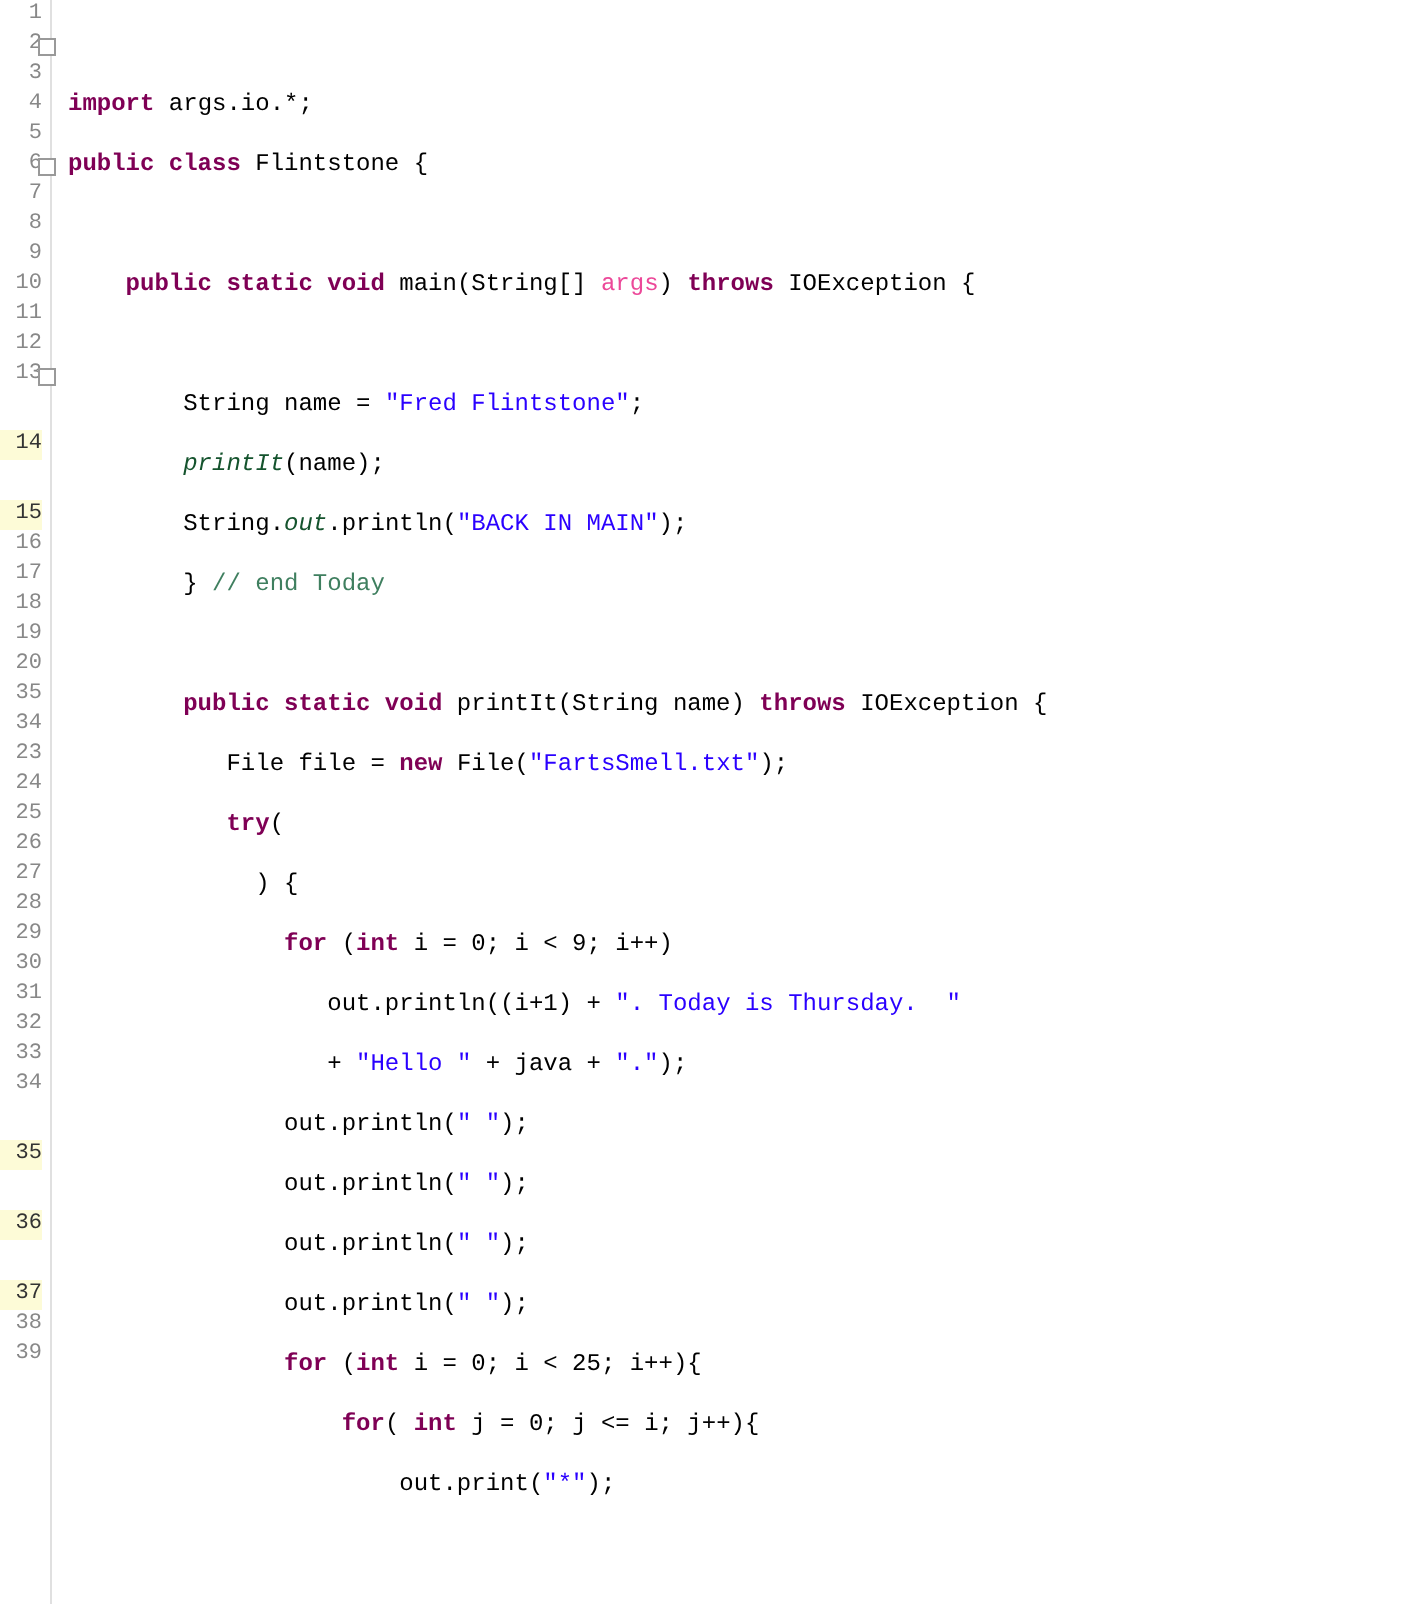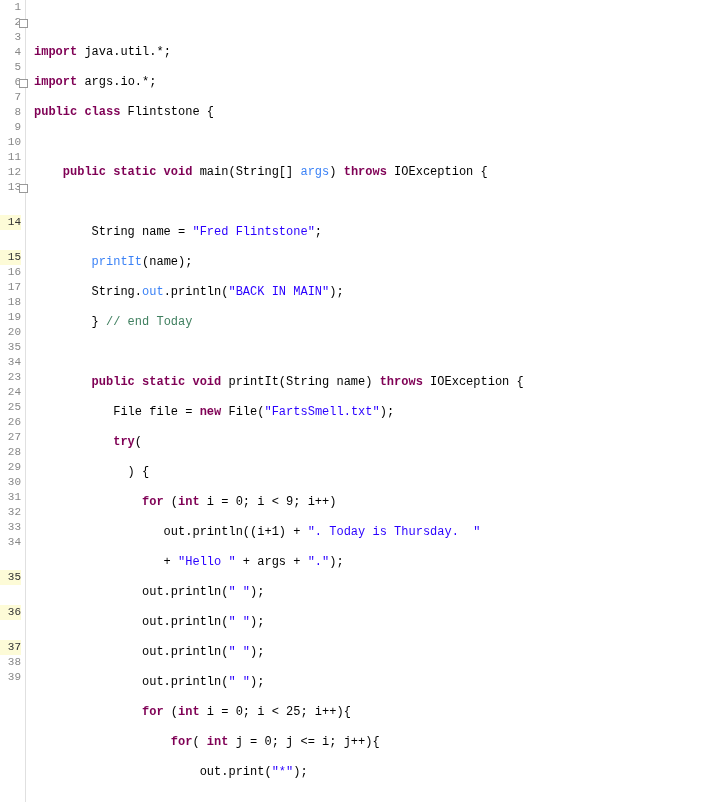--- a/index.html
+++ b/index.html
@@ -41,22 +41,22 @@
     flex: 1;
     padding-left: 8px;
     line-height: 15px;
     white-space: pre;
     color: #000;
   }
   .code .row { height: 15px; }
   .kw { color: #7f0055; font-weight: bold; }
   .str { color: #2a00ff; }
   .cmt { color: #3f7f5f; }
-  .field { color: #3b82f6; }
-  .param { color: #3b82f6; }
+  .field { color: #14532d; font-style: italic; }
+  .param { color: #ec4899; }
 </style>
 </head>
 <body>
 
 <div class="editor">
   <div class="gutter">
     <div class="ln">1</div>
     <div class="ln fold">2</div>
     <div class="ln">3</div>
     <div class="ln">4</div>
@@ -91,38 +91,37 @@
     <div class="ln">33</div>
     <div class="ln">34</div>
     <div class="ln marker">35</div>
     <div class="ln marker">36</div>
     <div class="ln marker">37</div>
     <div class="ln">38</div>
     <div class="ln">39</div>
   </div>
   <div class="code">
 <div class="row"></div>
-<div class="row"><span class="kw">import</span><span> java.util.*;</span></div>
 <div class="row"><span class="kw">import</span><span> args.io.*;</span></div>
 <div class="row"><span class="kw">public class</span><span> Flintstone {</span></div>
 <div class="row"></div>
 <div class="row"><span class="kw">    public static void</span><span> main(String[] </span><span class="param">args</span><span>) </span><span class="kw">throws</span><span> IOException {</span></div>
 <div class="row"></div>
 <div class="row"><span>        String name = </span><span class="str">"Fred Flintstone"</span><span>;</span></div>
 <div class="row"><span class="field">        printIt</span><span>(name);</span></div>
 <div class="row"><span>        String.</span><span class="field">out</span><span>.println(</span><span class="str">"BACK IN MAIN"</span><span>);</span></div>
 <div class="row"><span>        } </span><span class="cmt">// end Today</span></div>
 <div class="row"></div>
 <div class="row"><span class="kw">        public static void</span><span> printIt(String name) </span><span class="kw">throws</span><span> IOException {</span></div>
 <div class="row"><span>           File file = </span><span class="kw">new</span><span> File(</span><span class="str">"FartsSmell.txt"</span><span>);</span></div>
 <div class="row"><span class="kw">           try</span><span>(</span></div>
 <div class="row"><span>             ) {</span></div>
 <div class="row"><span class="kw">               for</span><span> (</span><span class="kw">int</span><span> i = 0; i &lt; 9; i++)</span></div>
 <div class="row"><span>                  out.println((i+1) + </span><span class="str">". Today is Thursday.  "</span></div>
-<div class="row"><span>                  + </span><span class="str">"Hello "</span><span> + args + </span><span class="str">"."</span><span>);</span></div>
+<div class="row"><span>                  + </span><span class="str">"Hello "</span><span> + java + </span><span class="str">"."</span><span>);</span></div>
 <div class="row"><span>               out.println(</span><span class="str">" "</span><span>);</span></div>
 <div class="row"><span>               out.println(</span><span class="str">" "</span><span>);</span></div>
 <div class="row"><span>               out.println(</span><span class="str">" "</span><span>);</span></div>
 <div class="row"><span>               out.println(</span><span class="str">" "</span><span>);</span></div>
 <div class="row"><span class="kw">               for</span><span> (</span><span class="kw">int</span><span> i = 0; i &lt; 25; i++){</span></div>
 <div class="row"><span class="kw">                   for</span><span>( </span><span class="kw">int</span><span> j = 0; j &lt;= i; j++){</span></div>
 <div class="row"><span>                       out.print(</span><span class="str">"*"</span><span>);</span></div>
 
 
 

